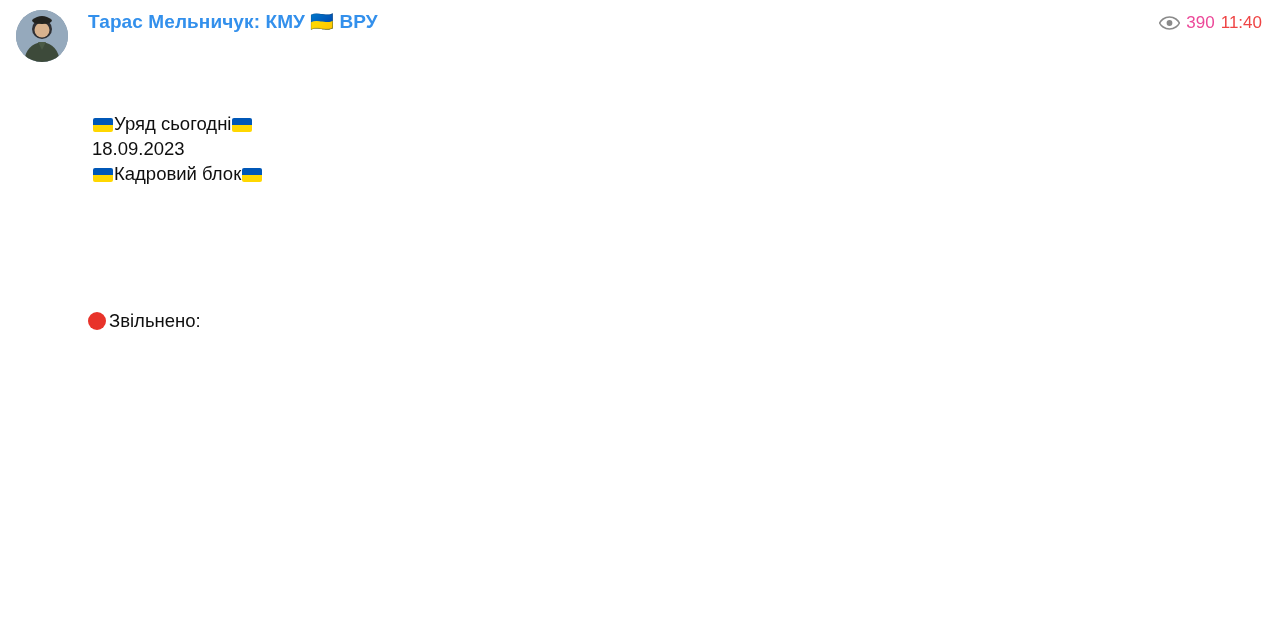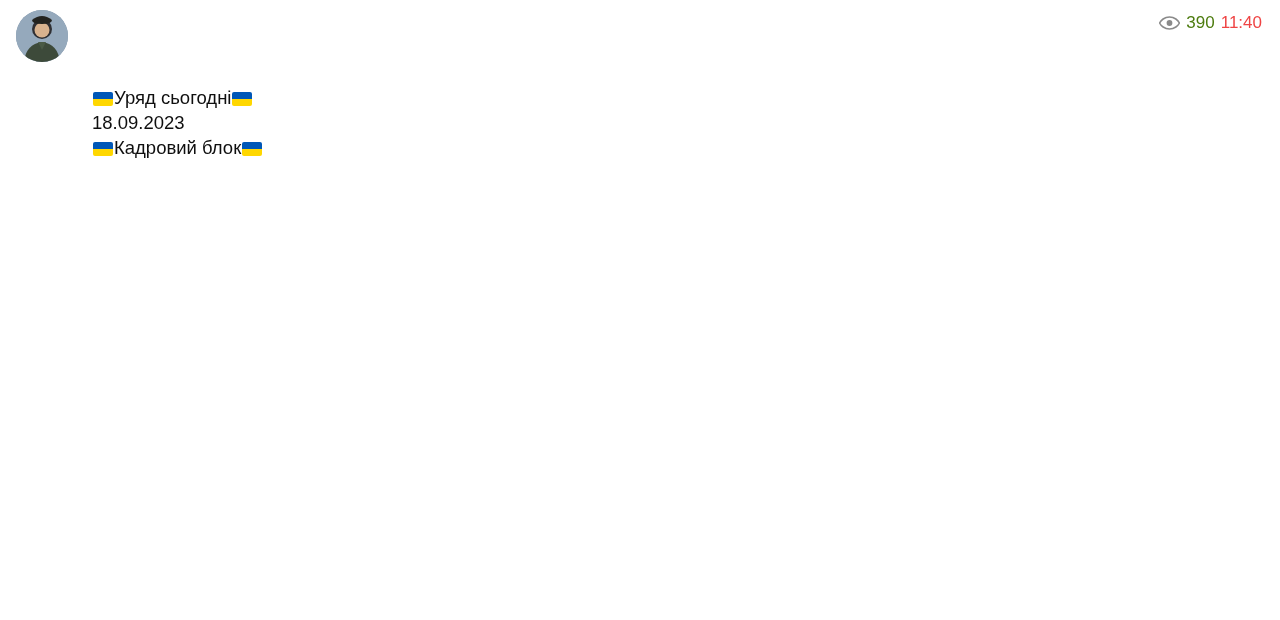--- a/index.html
+++ b/index.html
@@ -49,21 +49,21 @@
     right: 18px;
     top: 12px;
     display: flex;
     align-items: center;
     gap: 6px;
     color: #8a8a8a;
     font-size: 17px;
     line-height: 22px;
   }
   .meta .eye { display: flex; align-items: center; }
-  .meta .views { color: #4d7c0f; }
+  .meta .views { color: #ec4899; }
   .meta .time { color: #ef4444; }
   .body-text {
     font-size: 18.5px;
     line-height: 25px;
     color: #0f0f0f;
     white-space: pre-wrap;
     word-wrap: break-word;
   }
   .para {
     margin: 0 0 23px 0;
@@ -115,26 +115,28 @@
         <path d="M10.5 1C5.5 1 1.8 4.3 0.6 7c1.2 2.7 4.9 6 9.9 6s8.7-3.3 9.9-6C19.2 4.3 15.5 1 10.5 1z" fill="none" stroke="#8a8a8a" stroke-width="1.6"></path>
         <circle cx="10.5" cy="7" r="2.9" fill="#8a8a8a"></circle>
       </svg>
     </span>
     <span class="views">390</span>
     <span class="time">11:40</span>
   </div>
 
   <div class="content">
 
+    <div class="author">Тарас Мельничук: КМУ 🇺🇦 ВРУ</div>
 
     <div class="body-text">
 
       <div class="header-lines"><span class="emoji-flag"><span class="top"></span><span class="bot"></span></span><span>Уряд сьогодні</span><span class="emoji-flag"><span class="top"></span><span class="bot"></span></span><br><span>18.09.2023</span><br><span class="emoji-flag"><span class="top"></span><span class="bot"></span></span><span>Кадровий блок</span><span class="emoji-flag"><span class="top"></span><span class="bot"></span></span></div>
 
 
+      <div class="para"><span class="emoji-red"></span><span>Звільнено:</span></div>
 
       
       
       
       
       
       
 
     </div>
   </div>

